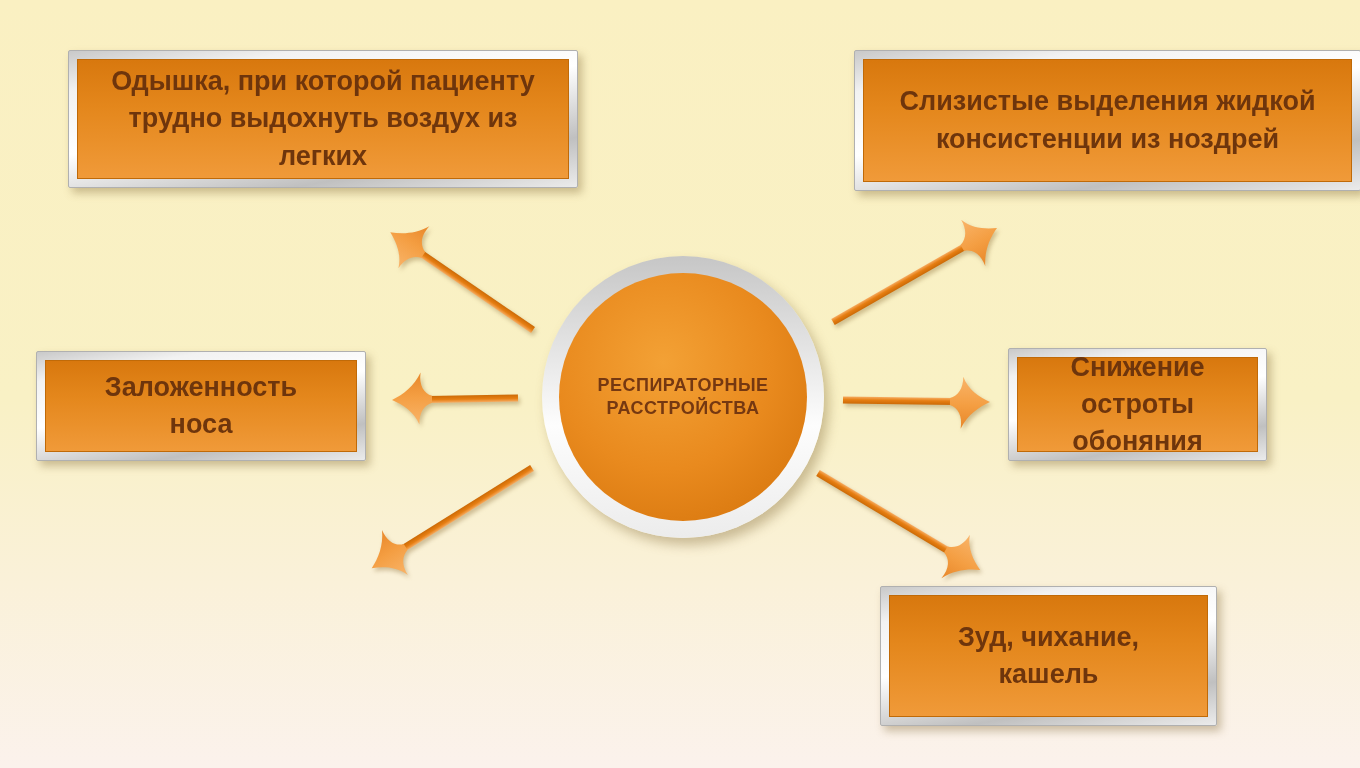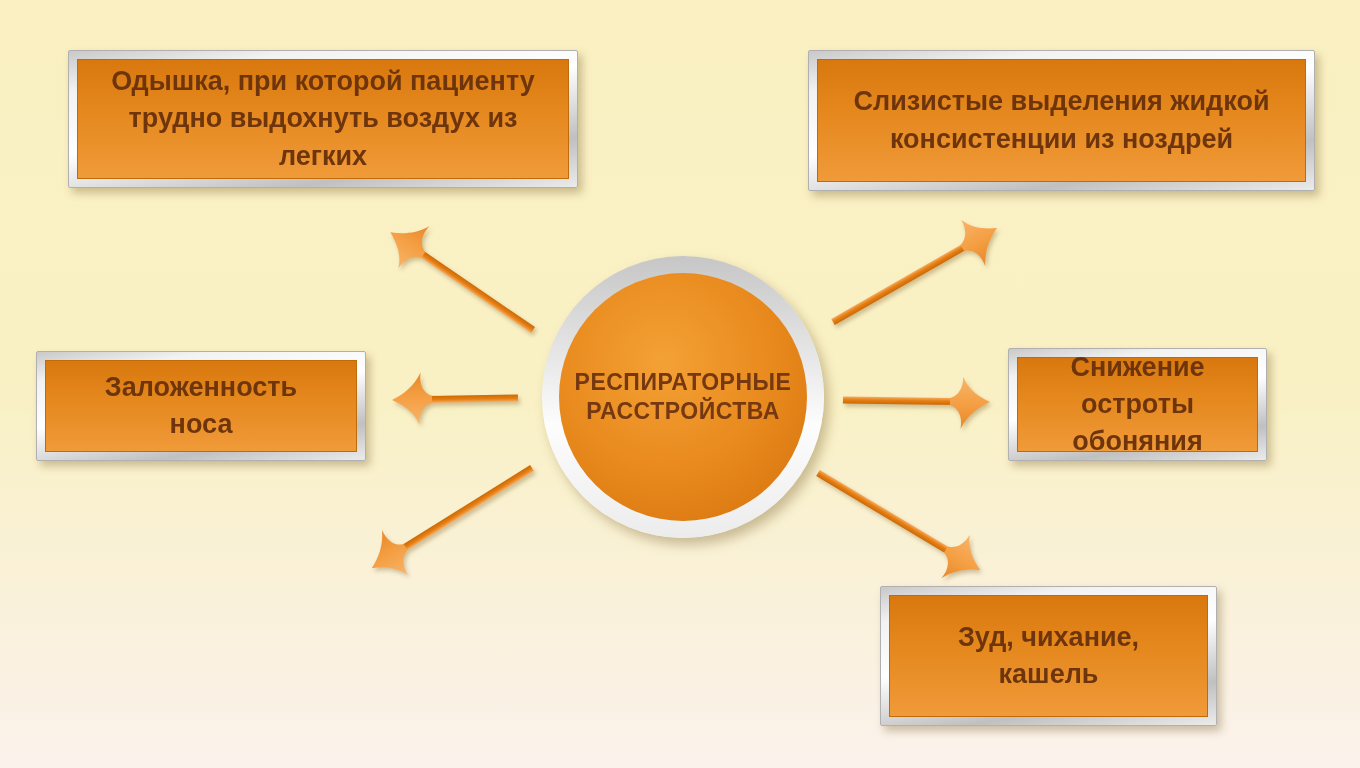--- a/index.html
+++ b/index.html
@@ -34,21 +34,21 @@
     position:absolute; box-sizing:border-box; padding:17px; border-radius:50%;
     background: linear-gradient(180deg, #c6c6c6 0%, #fdfdfd 60%, #ececec 100%);
     box-shadow: 5px 7px 12px rgba(130,105,55,0.40);
     display:flex;
   }
   .circle-inner {
     flex:1; border-radius:50%;
     background: radial-gradient(circle at 42% 36%, #F3A135 0%, #E98A1E 50%, #D4730B 95%);
     display:flex; align-items:center; justify-content:center;
   }
-  .center-label { font-size:23px; line-height:1.26; letter-spacing:0.5px; color:#753811; }
+  .center-label { font-size:18px; line-height:1.26; letter-spacing:0.5px; color:#753811; }
 
   .arrow { position:absolute; filter: drop-shadow(2px 3px 2px rgba(140,110,55,0.40)); }
   .defs-svg { position:absolute; width:0; height:0; }
 </style>
 </head>
 <body>
 
 <div class="slide">
 
   <svg class="defs-svg" aria-hidden="true">
@@ -68,21 +68,21 @@
   </svg>
 
   <div class="frame" style="left:68px;top:50px;width:510px;height:138px">
     <div class="orange">
       <div class="label">Одышка, при которой пациенту
 трудно выдохнуть воздух из
 легких</div>
     </div>
   </div>
 
-  <div class="frame" style="left:808px;top:50px;width:507px;height:141px">
+  <div class="frame" style="left:854px;top:50px;width:507px;height:141px">
     <div class="orange">
       <div class="label">Слизистые выделения жидкой
 консистенции из ноздрей</div>
     </div>
   </div>
 
   <div class="frame" style="left:36px;top:351px;width:330px;height:110px">
     <div class="orange">
       <div class="label">Заложенность
 носа</div>

